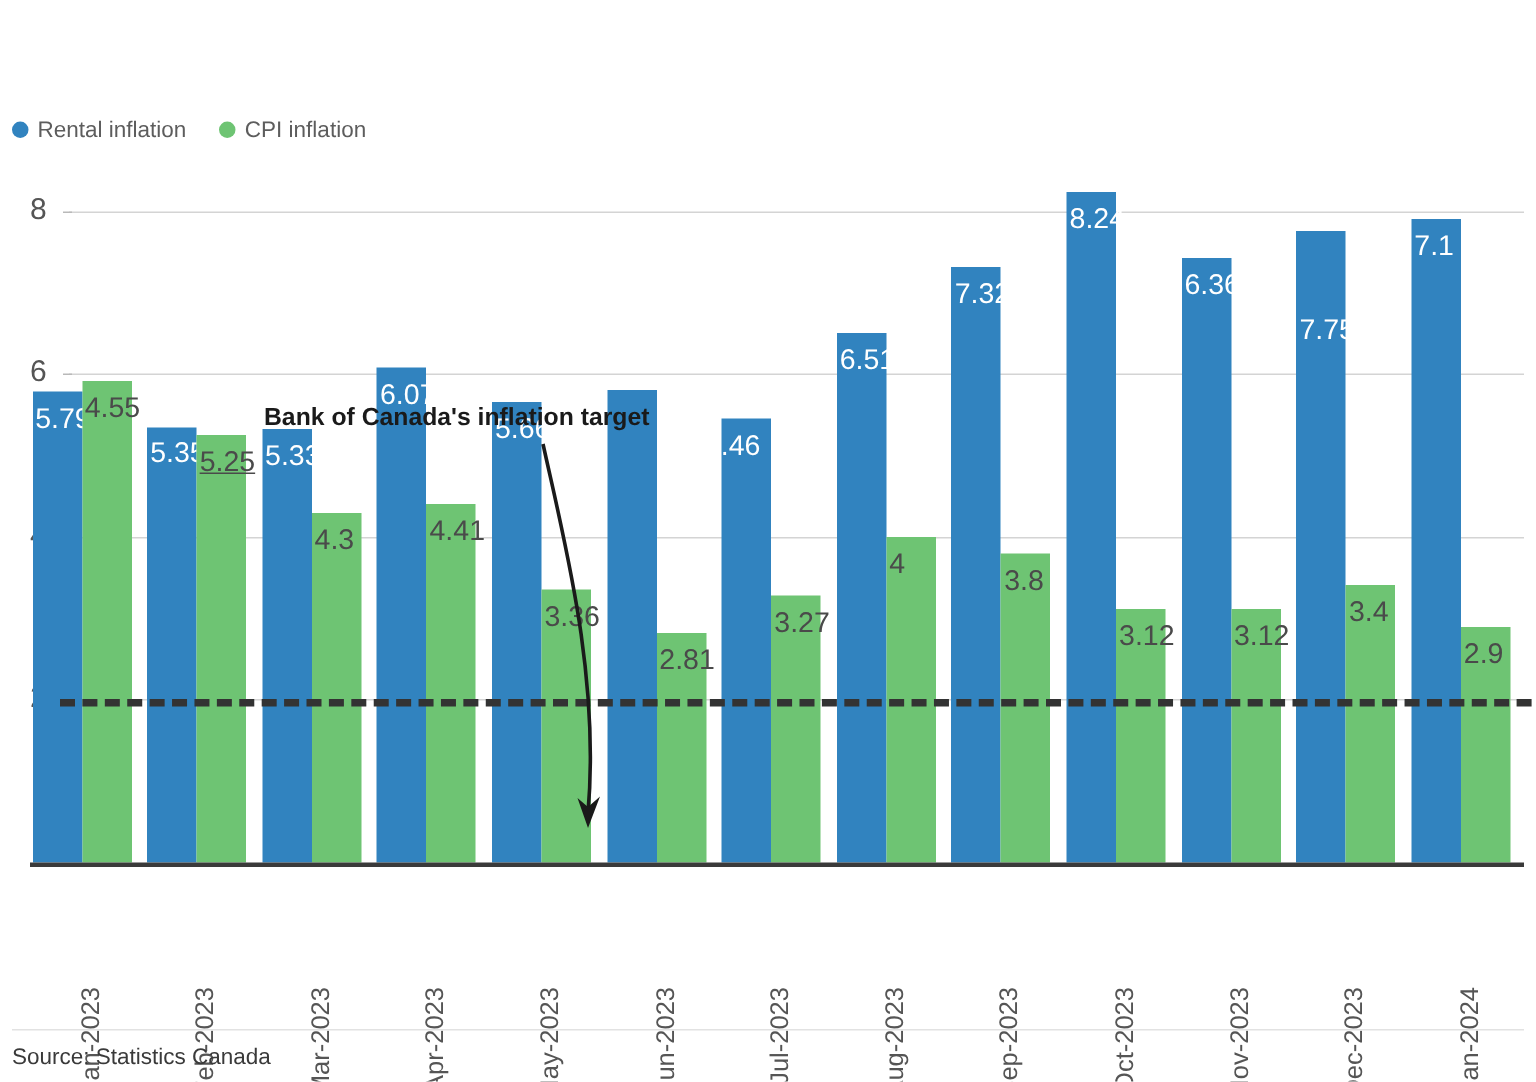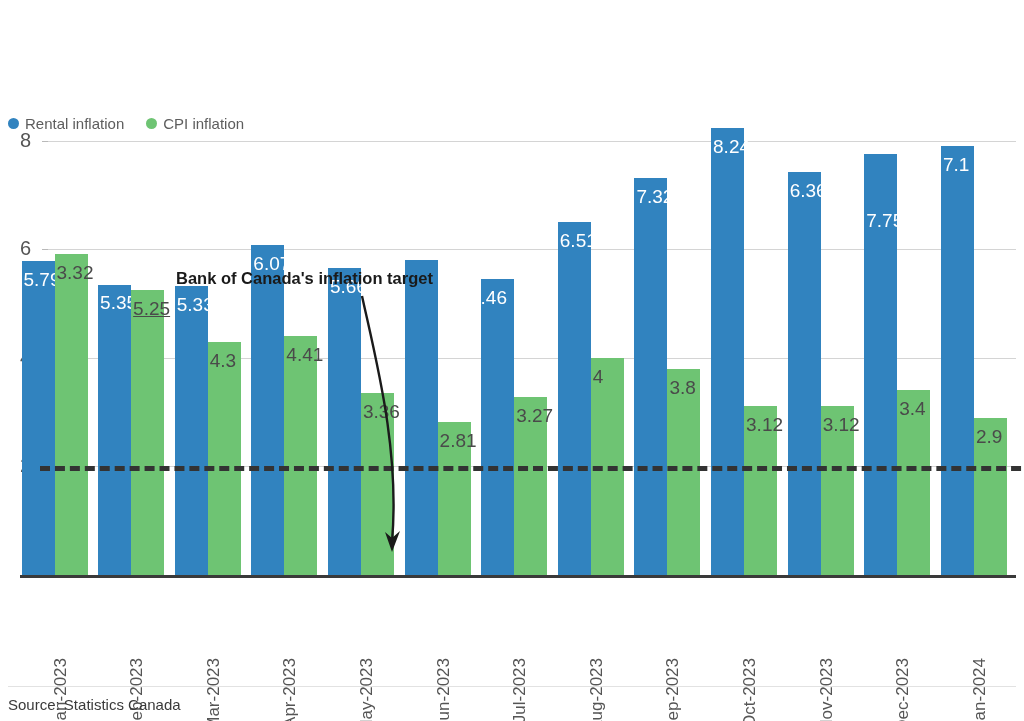--- a/index.html
+++ b/index.html
@@ -37,21 +37,20 @@
 
   
   #legend {
     position: absolute;
     left: 8px;
     top: 76px;
     display: flex;
     align-items: center;
     gap: 22px;
     height: 20px;
-    margin-top: 37px;
   }
   .legend-item {
     display: flex;
     align-items: center;
     gap: 6px;
   }
   .legend-swatch {
     width: 11px;
     height: 11px;
     border-radius: 50%;
@@ -223,21 +222,21 @@
           <div class="ytick-label" style="top: 247.8px;">4</div>
           <div class="ytick-mark" style="top: 139.2px;"></div>
           <div class="ytick-label" style="top: 139.2px;">6</div>
           <div class="ytick-mark" style="top: 30.6px;"></div>
           <div class="ytick-label" style="top: 30.6px;">8</div>
         </div>
       <div id="bars">
           <div class="bar rental" style="left: 1.5px; width: 33px; height: 314.397px; background: rgb(49, 131, 191);"></div>
           <div class="bar-label rental" style="left: 3.5px; top: 159.603px;">5.79</div>
           <div class="bar cpi" style="left: 34.5px; width: 33px; height: 321.456px; background: rgb(110, 196, 115);"></div>
-          <div class="bar-label cpi" style="left: 36.5px; top: 152.544px;">3.32</div>
+          <div class="bar-label cpi" style="left: 36.5px; top: 152.544px;">4.55</div>
           <div class="bar rental" style="left: 78.1154px; width: 33px; height: 290.505px; background: rgb(49, 131, 191);"></div>
           <div class="bar-label rental" style="left: 80.1154px; top: 183.495px;">5.35</div>
           <div class="bar cpi" style="left: 111.115px; width: 33px; height: 285.075px; background: rgb(110, 196, 115);"></div>
           <div class="bar-label cpi" style="left: 113.115px; top: 188.925px; text-decoration: underline;">5.25</div>
           <div class="bar rental" style="left: 154.731px; width: 33px; height: 289.419px; background: rgb(49, 131, 191);"></div>
           <div class="bar-label rental" style="left: 156.731px; top: 184.581px;">5.33</div>
           <div class="bar cpi" style="left: 187.731px; width: 33px; height: 233.49px; background: rgb(110, 196, 115);"></div>
           <div class="bar-label cpi" style="left: 189.731px; top: 240.51px;">4.3</div>
           <div class="bar rental" style="left: 231.346px; width: 33px; height: 329.601px; background: rgb(49, 131, 191);"></div>
           <div class="bar-label rental" style="left: 233.346px; top: 144.399px;">6.07</div>

